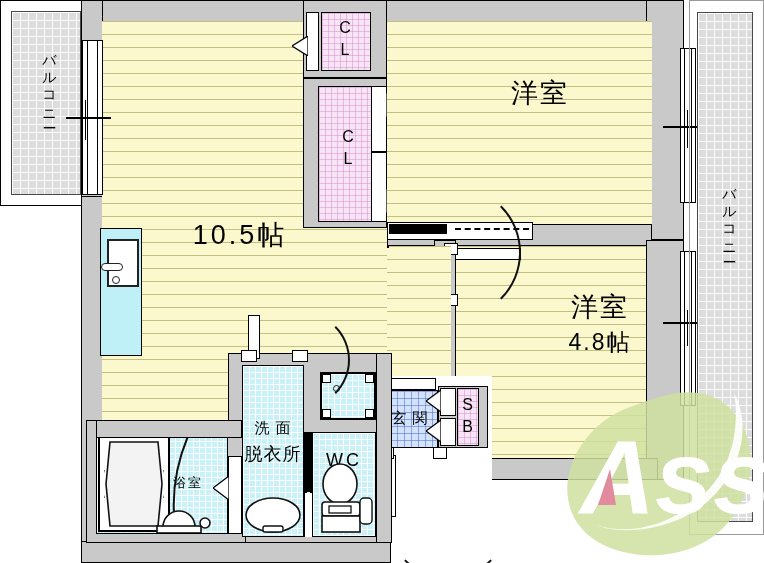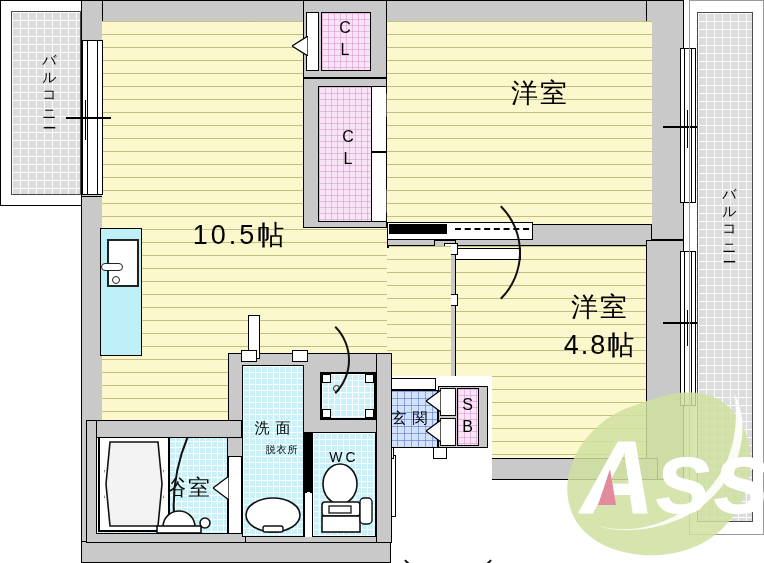--- a/index.html
+++ b/index.html
@@ -169,21 +169,21 @@
   <div class="abs hline" style="left:663px;top:126px;width:45px;"></div>
 
   <div class="abs wall" style="left:387px;top:224px;width:265px;height:22px;"></div>
 
   <div class="abs white" style="left:387px;top:222px;width:146px;height:18px;"></div>
   <div class="abs" style="left:389px;top:224px;width:58px;height:10px;background:#000;"></div>
   <div class="abs" style="left:455px;top:228px;width:74px;height:0;border-top:2px dashed #000;"></div>
 
   <div class="abs floor-nb" style="left:450px;top:246px;width:202px;height:217px;"></div>
   <div class="lbl lbl-mid" style="left:520px;top:292px;width:160px;font-size:27px;">洋室</div>
-  <div class="lbl lbl-mid" style="left:520px;top:330px;width:160px;font-size:27px;">4.8帖</div>
+  <div class="lbl lbl-mid" style="left:520px;top:330px;width:160px;font-size:23px;">4.8帖</div>
 
   <div class="abs wall" style="left:646px;top:240px;width:38px;height:240px;"></div>
   <div class="abs wall" style="left:434px;top:240px;width:22px;height:160px;"></div>
   <div class="abs wall" style="left:434px;top:458px;width:224px;height:22px;"></div>
 
   <div class="abs white" style="left:680px;top:251px;width:16px;height:155px;"></div>
   <div class="abs thin-v" style="left:684px;top:251px;height:155px;"></div>
   <div class="abs thin-v" style="left:691px;top:251px;height:155px;"></div>
   <div class="abs thin-v" style="left:687px;top:310px;height:36px;"></div>
   <div class="abs hline" style="left:663px;top:322px;width:45px;"></div>
@@ -230,21 +230,21 @@
               border-top-color:transparent;border-right-color:transparent;border-left-color:transparent;"></div>
   <div class="abs white" style="left:380px;top:447px;width:14px;height:12px;"></div>
   <div class="abs white" style="left:433px;top:447px;width:14px;height:12px;"></div>
 
   <div class="abs white" style="left:380px;top:378px;width:56px;height:12px;"></div>
 
   <div class="abs wall" style="left:228px;top:353px;width:164px;height:190px;"></div>
   <div class="abs wall" style="left:86px;top:420px;width:160px;height:123px;"></div>
 
   <div class="abs wet" style="left:96px;top:434px;width:132px;height:100px;"></div>
-  <div class="lbl lbl-sm" style="left:150px;top:476px;width:76px;font-size:22px;">浴室</div>
+  <div class="lbl lbl-sm" style="left:150px;top:476px;width:76px;font-size:13px;">浴室</div>
 
   <div class="abs white" style="left:98px;top:436px;width:72px;height:96px;border:2px solid #000;"></div>
   <div class="abs" style="left:104px;top:440px;width:60px;height:88px;">
     <svg width="60" height="88">
       <path d="M6,2 L54,2 L58,44 L54,86 L6,86 L2,44 Z" fill="#f3f3f3" stroke="#111" stroke-width="1.6"></path>
       <path d="M0,30 Q-4,44 0,58" fill="none" stroke="#111" stroke-width="1.6"></path>
       <path d="M60,30 Q64,44 60,58" fill="none" stroke="#111" stroke-width="1.6"></path>
     </svg>
   </div>
 
@@ -263,21 +263,21 @@
 
   <div class="abs white" style="left:228px;top:456px;width:14px;height:78px;"></div>
   <div class="abs" style="left:213px;top:476px;width:16px;height:24px;">
     <svg width="16" height="24">
         <polygon points="16,0 0,12 16,24" fill="#ffffff" stroke="#000" stroke-width="1.3"></polygon>
       </svg>
   </div>
 
   <div class="abs wet" style="left:242px;top:365px;width:62px;height:172px;"></div>
   <div class="lbl lbl-xs" style="left:241px;top:420px;width:64px;font-size:15px;">洗 面</div>
-  <div class="lbl lbl-xs" style="left:250px;top:444px;width:64px;font-size:10px;">脱衣所</div>
+  <div class="lbl lbl-xs" style="left:241px;top:444px;width:64px;font-size:18px;">脱衣所</div>
 
   <div class="abs" style="left:244px;top:495px;width:58px;height:42px;">
     <svg width="58" height="42">
       <ellipse cx="29" cy="20" rx="27" ry="17" fill="#ffffff" stroke="#111" stroke-width="1.6"></ellipse>
       <rect x="19" y="31" width="20" height="6" rx="2" fill="#ffffff" stroke="#111" stroke-width="1.4"></rect>
     </svg>
   </div>
 
   <div class="abs wet" style="left:320px;top:372px;width:56px;height:48px;border:2px solid #000;"></div>
   <div class="abs" style="left:322px;top:374px;width:9px;height:9px;background:#fff;border:1px solid #000;"></div>
@@ -286,21 +286,21 @@
   <div class="abs" style="left:365px;top:409px;width:9px;height:9px;background:#fff;border:1px solid #000;"></div>
   <div class="abs" style="left:333px;top:385px;width:7px;height:7px;border:1.4px solid #111;border-radius:50%;"></div>
 
   <div class="abs white" style="left:248px;top:315px;width:12px;height:44px;"></div>
   <div class="abs arc" style="left:254px;top:312px;width:96px;height:96px;border-color:#111;
               border-top-color:transparent;border-left-color:transparent;border-bottom-color:transparent;"></div>
   <div class="abs white" style="left:241px;top:350px;width:16px;height:12px;"></div>
   <div class="abs white" style="left:292px;top:350px;width:16px;height:12px;"></div>
 
   <div class="abs wet" style="left:312px;top:432px;width:64px;height:105px;"></div>
-  <div class="lbl lbl-xs" style="left:312px;top:450px;width:64px;font-size:14px;letter-spacing:3px;">WC</div>
+  <div class="lbl lbl-xs" style="left:312px;top:450px;width:64px;font-size:18px;letter-spacing:3px;">WC</div>
 
   <div class="abs" style="left:304px;top:432px;width:9px;height:60px;background:#000;"></div>
   <div class="abs" style="left:304px;top:492px;width:9px;height:45px;background:#fff;border-left:1px solid #000;border-right:1px solid #000;border-top:1px dashed #000;"></div>
 
   <div class="abs" style="left:318px;top:462px;width:56px;height:74px;">
     <svg width="56" height="74">
       <ellipse cx="22" cy="22" rx="17" ry="20" fill="#ffffff" stroke="#111" stroke-width="1.6"></ellipse>
       <rect x="4" y="40" width="38" height="14" rx="3" fill="#ffffff" stroke="#111" stroke-width="1.6"></rect>
       <rect x="11" y="44" width="22" height="7" fill="#ffffff" stroke="#111" stroke-width="1.3"></rect>
       <rect x="4" y="54" width="38" height="16" fill="#ffffff" stroke="#111" stroke-width="1.6"></rect>

